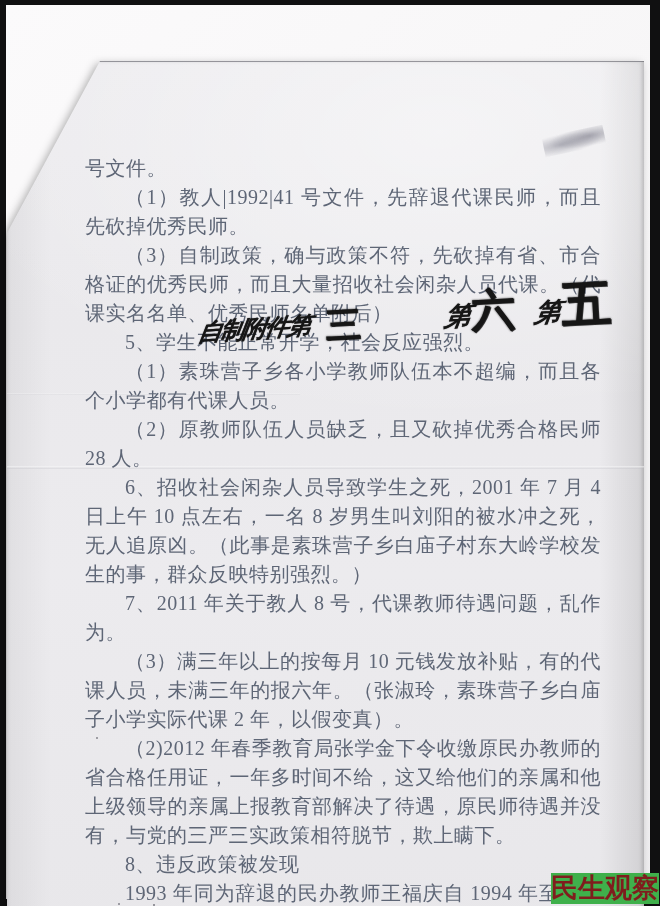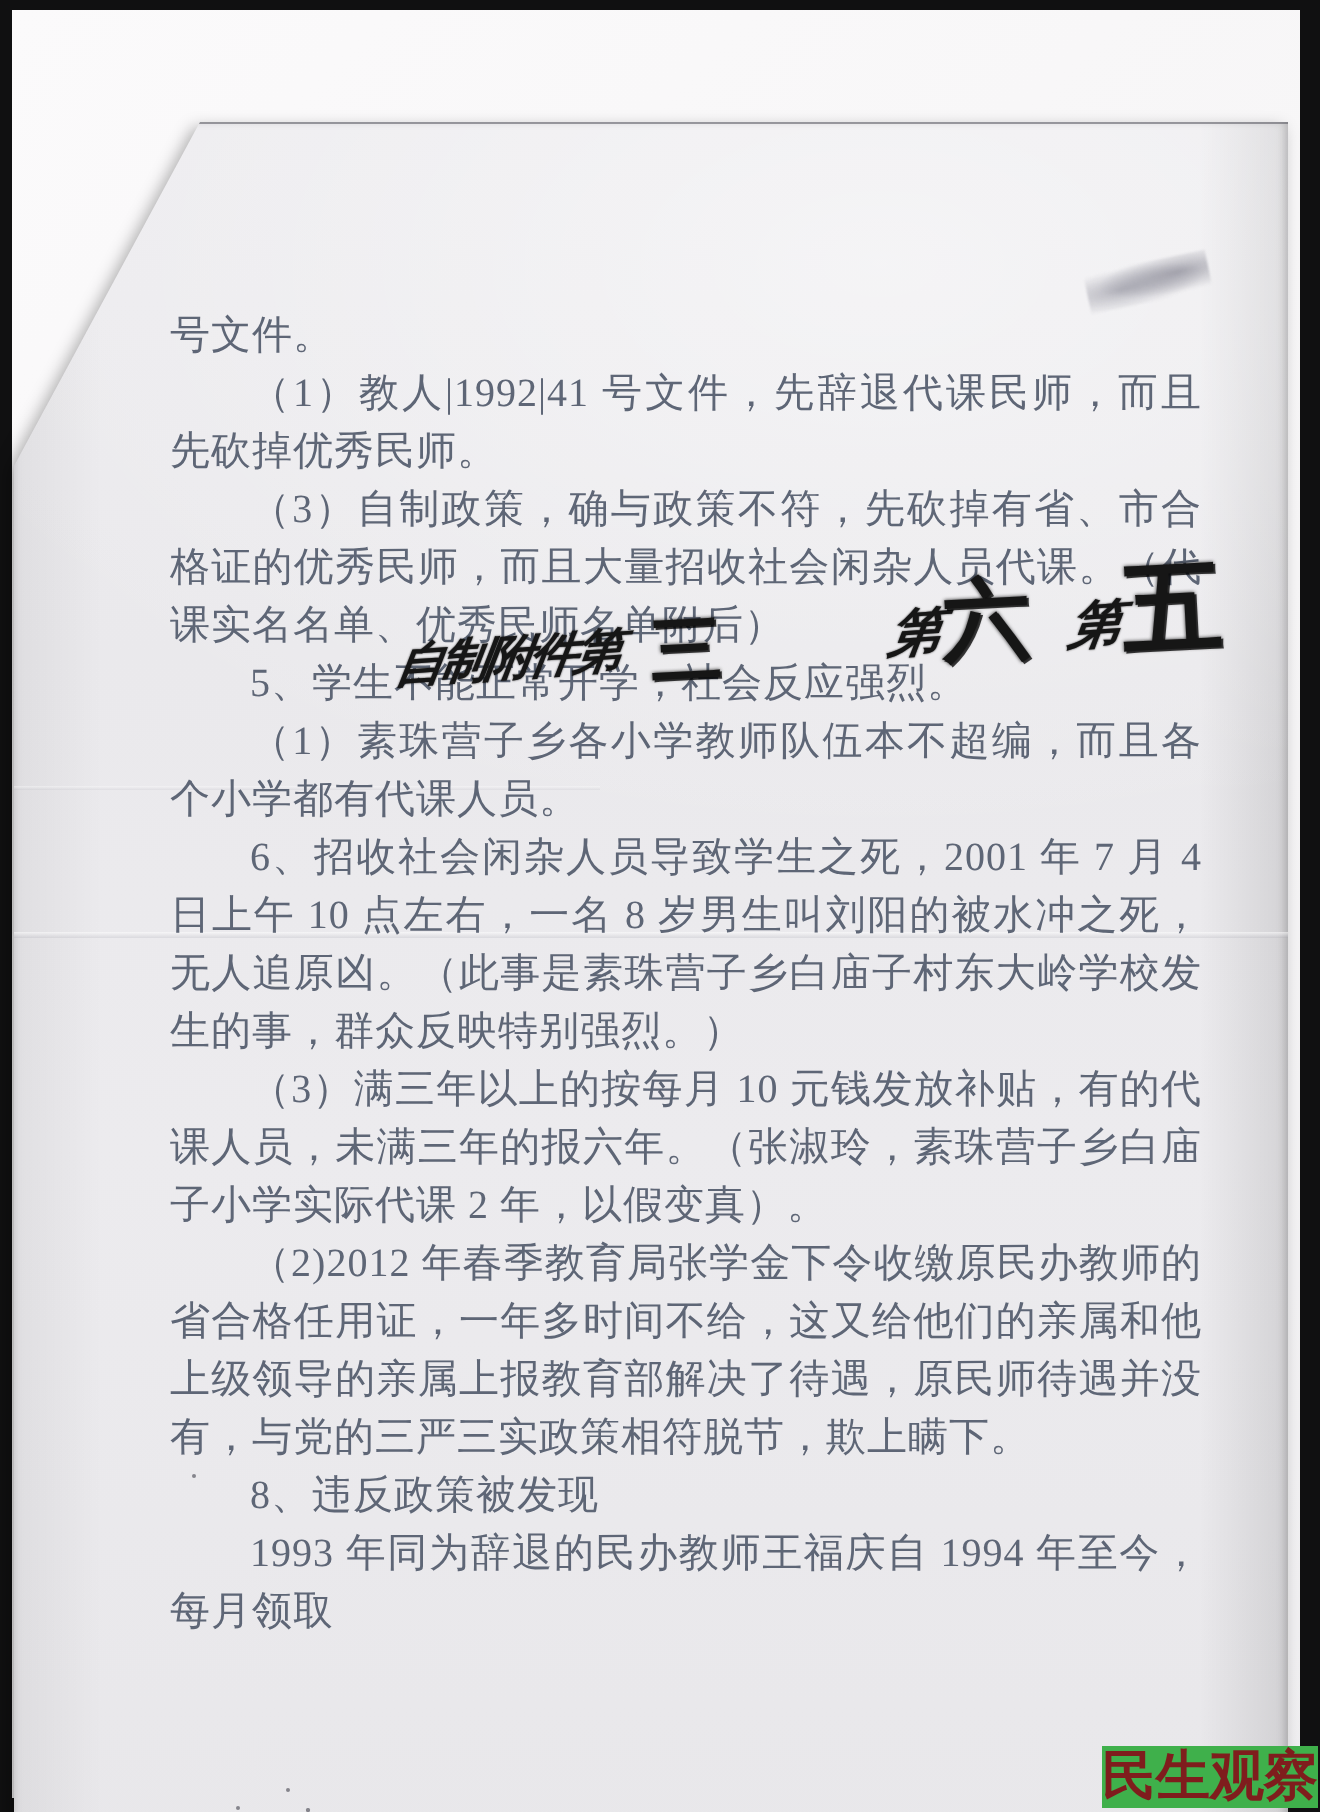--- a/index.html
+++ b/index.html
@@ -84,21 +84,23 @@
     <div class="crease c2"></div>
     <div class="crease c1"></div>
     <div class="smudge"></div>
 
     <div class="doc-text" style="color: rgb(94, 102, 118);">
       <p>号文件。</p>
       <p class="indent">（1）教人|1992|41 号文件，先辞退代课民师，而且先砍掉优秀民师。</p>
       <p class="indent">（3）自制政策，确与政策不符，先砍掉有省、市合格证的优秀民师，而且大量招收社会闲杂人员代课。（代课实名名单、优秀民师名单附后）</p>
       <p class="indent">5、学生不能正常开学，社会反应强烈。</p>
       <p class="indent">（1）素珠营子乡各小学教师队伍本不超编，而且各个小学都有代课人员。</p>
+      <p class="indent">（2）原教师队伍人员缺乏，且又砍掉优秀合格民师 28 人。</p>
       <p class="indent">6、招收社会闲杂人员导致学生之死，2001 年 7 月 4 日上午 10 点左右，一名 8 岁男生叫刘阳的被水冲之死，无人追原凶。（此事是素珠营子乡白庙子村东大岭学校发生的事，群众反映特别强烈。）</p>
+      <p class="indent">7、2011 年关于教人 8 号，代课教师待遇问题，乱作为。</p>
       <p class="indent">（3）满三年以上的按每月 10 元钱发放补贴，有的代课人员，未满三年的报六年。（张淑玲，素珠营子乡白庙子小学实际代课 2 年，以假变真）。</p>
       <p class="indent">（2)2012 年春季教育局张学金下令收缴原民办教师的省合格任用证，一年多时间不给，这又给他们的亲属和他上级领导的亲属上报教育部解决了待遇，原民师待遇并没有，与党的三严三实政策相符脱节，欺上瞒下。</p>
       <p class="indent">8、违反政策被发现</p>
       <p class="indent">1993 年同为辞退的民办教师王福庆自 1994 年至今，每月领取</p>
     </div>
 
     <div class="hw" style="left:192px; top:240px;">
       <span class="scrawl">自制附件第</span><span class="big">三</span>
     </div>
 

